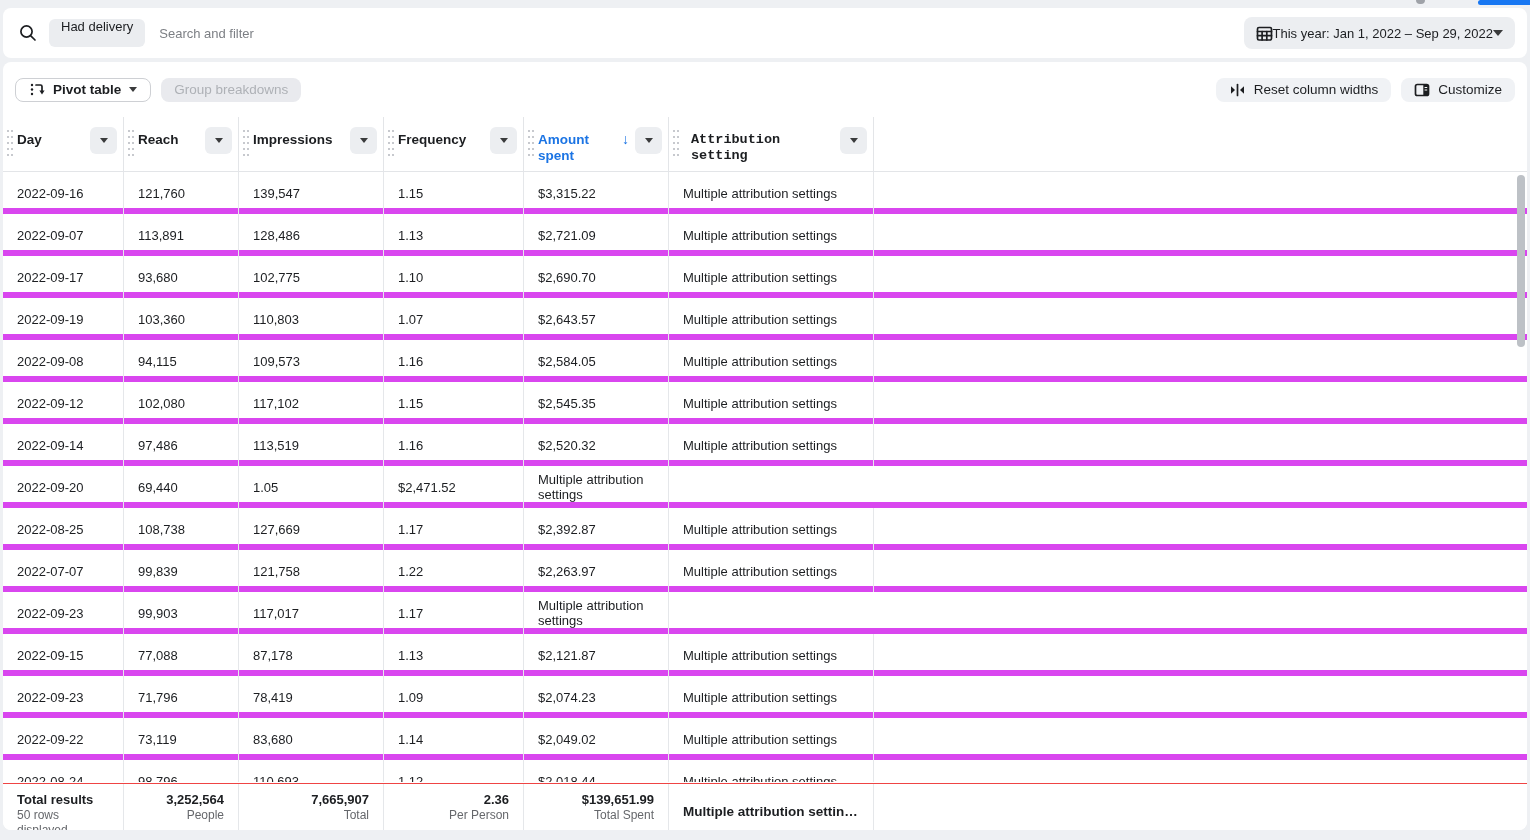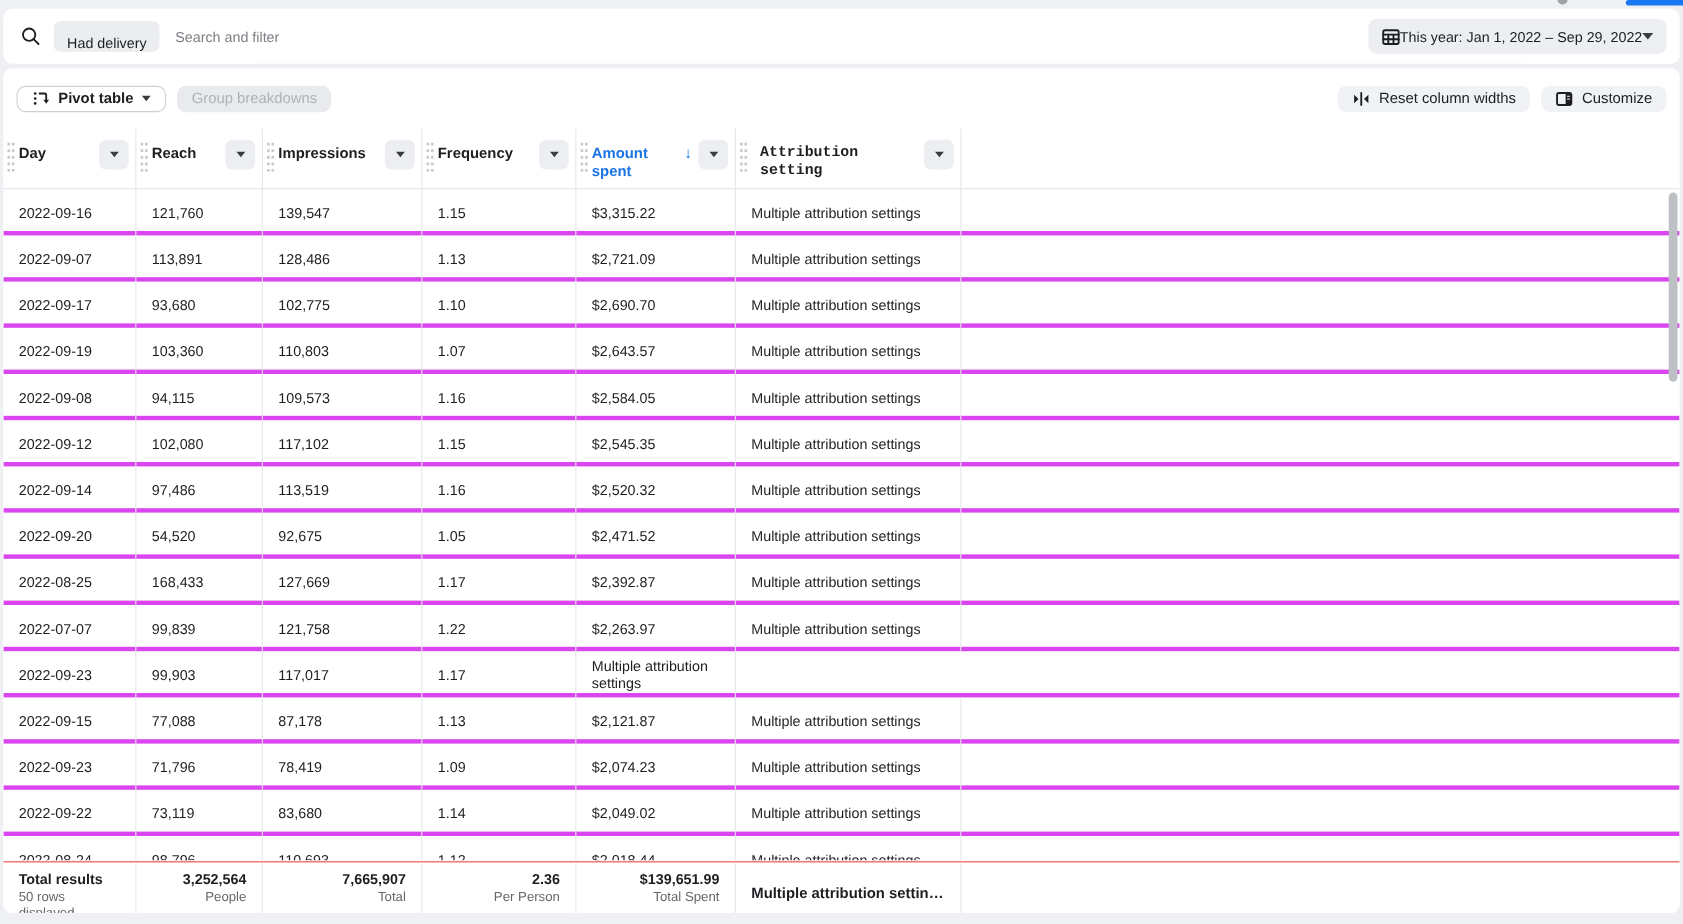--- a/index.html
+++ b/index.html
@@ -18,21 +18,21 @@
 
   
   .search-card {
     position:absolute; top:8px; left:3px; right:3px; height:50px;
     background:#fff; border-radius:8px;
     display:flex; align-items:center; padding:0 12px;
   }
   .search-icon { width:18px; height:18px; margin-left:4px; flex:0 0 auto; }
   .chip {
     margin-left:12px; background:#ebedf0; border-radius:6px;
-    height:28px; display:flex; align-items:flex-end; padding:0 12px;
+    height:28px; display:flex; align-items:flex-start; padding:0 12px;
     font-size:13px; color:#1c1e21; white-space:nowrap;
   }
   .search-placeholder { margin-left:14px; color:#7c7f84; font-size:13px; flex:1; }
   .date-pill {
     background:#eceef1; border-radius:8px; height:32px;
     display:flex; align-items:center; gap:0; padding:0 12px;
     font-size:13px; color:#1c1e21; white-space:nowrap; cursor:pointer;
   }
   .caret { width:0; height:0; border-left:5px solid transparent; border-right:5px solid transparent; border-top:6px solid #3a3b3c; }
 
@@ -63,21 +63,21 @@
     flex:0 0 auto; width:27px; height:27px; background:#eceef1; border:none; border-radius:6px;
     display:flex; align-items:center; justify-content:center; cursor:pointer;
   }
   .caret-btn .caret { border-top-width:5px; border-left-width:4.5px; border-right-width:4.5px; }
   .drag {
     position:absolute; left:3px; top:11px; width:8px; height:28px;
     background-image:radial-gradient(circle, #c7c9ce 1.2px, transparent 1.4px);
     background-size:4px 6px;
   }
   .tbody { flex:1 1 auto; overflow:hidden; }
-  .trow { height:42px; border-bottom:4px solid #d946ef; }
+  .trow { height:42px; border-bottom:6px solid #d946ef; }
   .trow.partial { height:22px; overflow:hidden; border-bottom:none; }
   .trow > div { height:42px; display:flex; align-items:center; padding-left:14px; font-size:13px; color:#1c1e21; border-right:1px solid #e5e7ea; }
   .trow > div.filler, .thead > div.filler, .tfoot > div.filler { border-right:none; }
 
   
   .tfoot { flex:0 0 auto; height:47px; border-top:1px solid #ef4444; background:#fff; }
   .fcell { border-right:1px solid #e5e7ea; padding:7px 14px 0 14px; text-align:right; }
   .fcell .fval { font-weight:700; font-size:13px; color:#1c1e21; line-height:17px; }
   .fcell .fsub { font-size:12px; color:#65676b; line-height:15px; }
   .fcell.left { text-align:left; }
@@ -270,31 +270,30 @@
       <div>97,486</div>
       <div>113,519</div>
       <div>1.16</div>
       <div>$2,520.32</div>
       <div>Multiple attribution settings</div>
       <div class="filler"></div>
     </div>
 
     <div class="trow grid">
       <div>2022-09-20</div>
-      <div>54,520</div>
-      <div>92,675</div>
+      <div>69,440</div>
       <div>1.05</div>
       <div>$2,471.52</div>
       <div>Multiple attribution settings</div>
       <div class="filler"></div>
     </div>
 
     <div class="trow grid">
       <div>2022-08-25</div>
-      <div>168,433</div>
+      <div>108,738</div>
       <div>127,669</div>
       <div>1.17</div>
       <div>$2,392.87</div>
       <div>Multiple attribution settings</div>
       <div class="filler"></div>
     </div>
 
     <div class="trow grid">
       <div>2022-07-07</div>
       <div>99,839</div>

